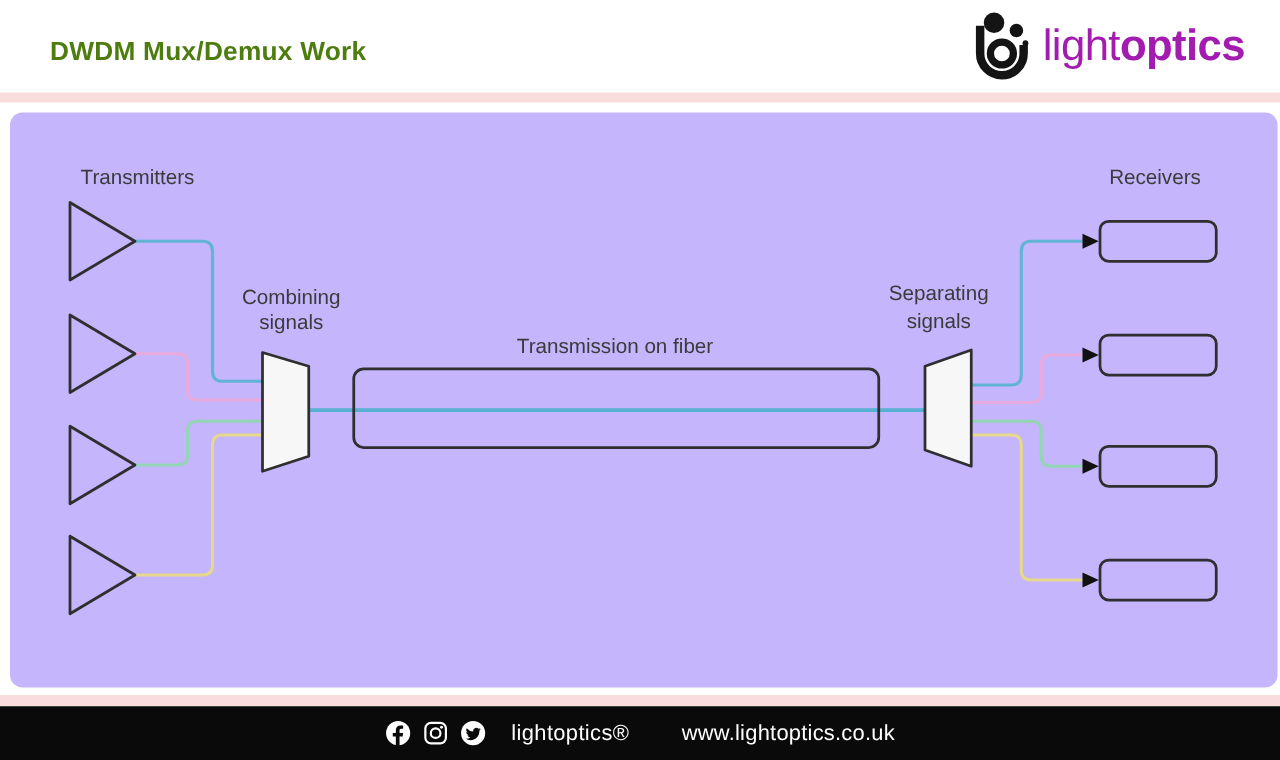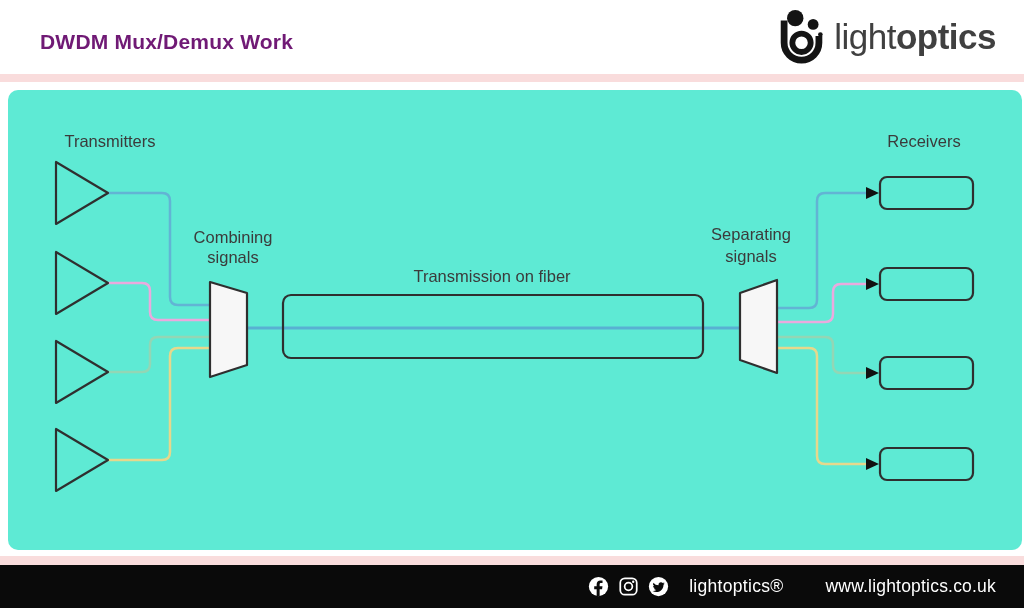--- a/index.html
+++ b/index.html
@@ -2,41 +2,41 @@
 <html><head>
 <meta charset="utf-8">
 <style>
   html,body{margin:0;padding:0;}
   body{width:1024px;height:608px;font-family:"Liberation Sans",sans-serif;background:#ffffff;}
   .page{position:relative;width:1024px;height:608px;background:#ffffff;overflow:hidden;}
 
   
   .header{position:absolute;left:0;top:0;width:1024px;height:74px;background:#ffffff;}
   .page-title{position:absolute;left:40px;top:30px;margin:0;font-size:21px;font-weight:bold;
-    color:#701a75;letter-spacing:.2px;}
+    color:#4d7c0f;letter-spacing:.2px;}
   .logo{position:absolute;right:28px;top:6px;display:flex;align-items:center;height:62px;}
   .logo-mark{width:56px;height:58px;margin-right:4px;}
-  .logo-text{font-size:35px;color:#404040;letter-spacing:-0.5px;}
+  .logo-text{font-size:35px;color:#a21caf;letter-spacing:-0.5px;}
   .logo-text .lt{font-weight:300;}
   .logo-text .lb{font-weight:800;}
 
   
   .divider{position:absolute;left:0;width:1024px;background:#f9dcdc;}
   .divider-top{top:74px;height:8px;}
   .divider-bottom{top:556px;height:9px;}
 
   
-  .panel{position:absolute;left:8px;top:90px;width:1014px;height:460px;background:#5eead4;
+  .panel{position:absolute;left:8px;top:90px;width:1014px;height:460px;background:#c4b5fd;
     border-radius:10px;}
   .diagram{display:block;width:1014px;height:460px;}
   .dia-label{font-family:"Liberation Sans",sans-serif;font-size:16.5px;fill:#3b3b3b;}
 
   
   .footer{position:absolute;left:0;top:565px;width:1024px;height:43px;background:#0a0a0a;
-    display:flex;align-items:center;justify-content:flex-end;padding:0 28px;box-sizing:border-box;}
+    display:flex;align-items:center;justify-content:center;padding:0 28px;box-sizing:border-box;}
   .footer-left{display:flex;align-items:center;gap:9px;}
   .soc{width:21px;height:21px;display:block;cursor:pointer;}
   .brand{color:#ffffff;font-size:17.5px;margin-left:11px;letter-spacing:.3px;}
   .website{color:#ffffff;font-size:17.5px;letter-spacing:.2px;margin-left:42px;}
 </style>
 </head>
 <body>
 
 <div class="page">
 

